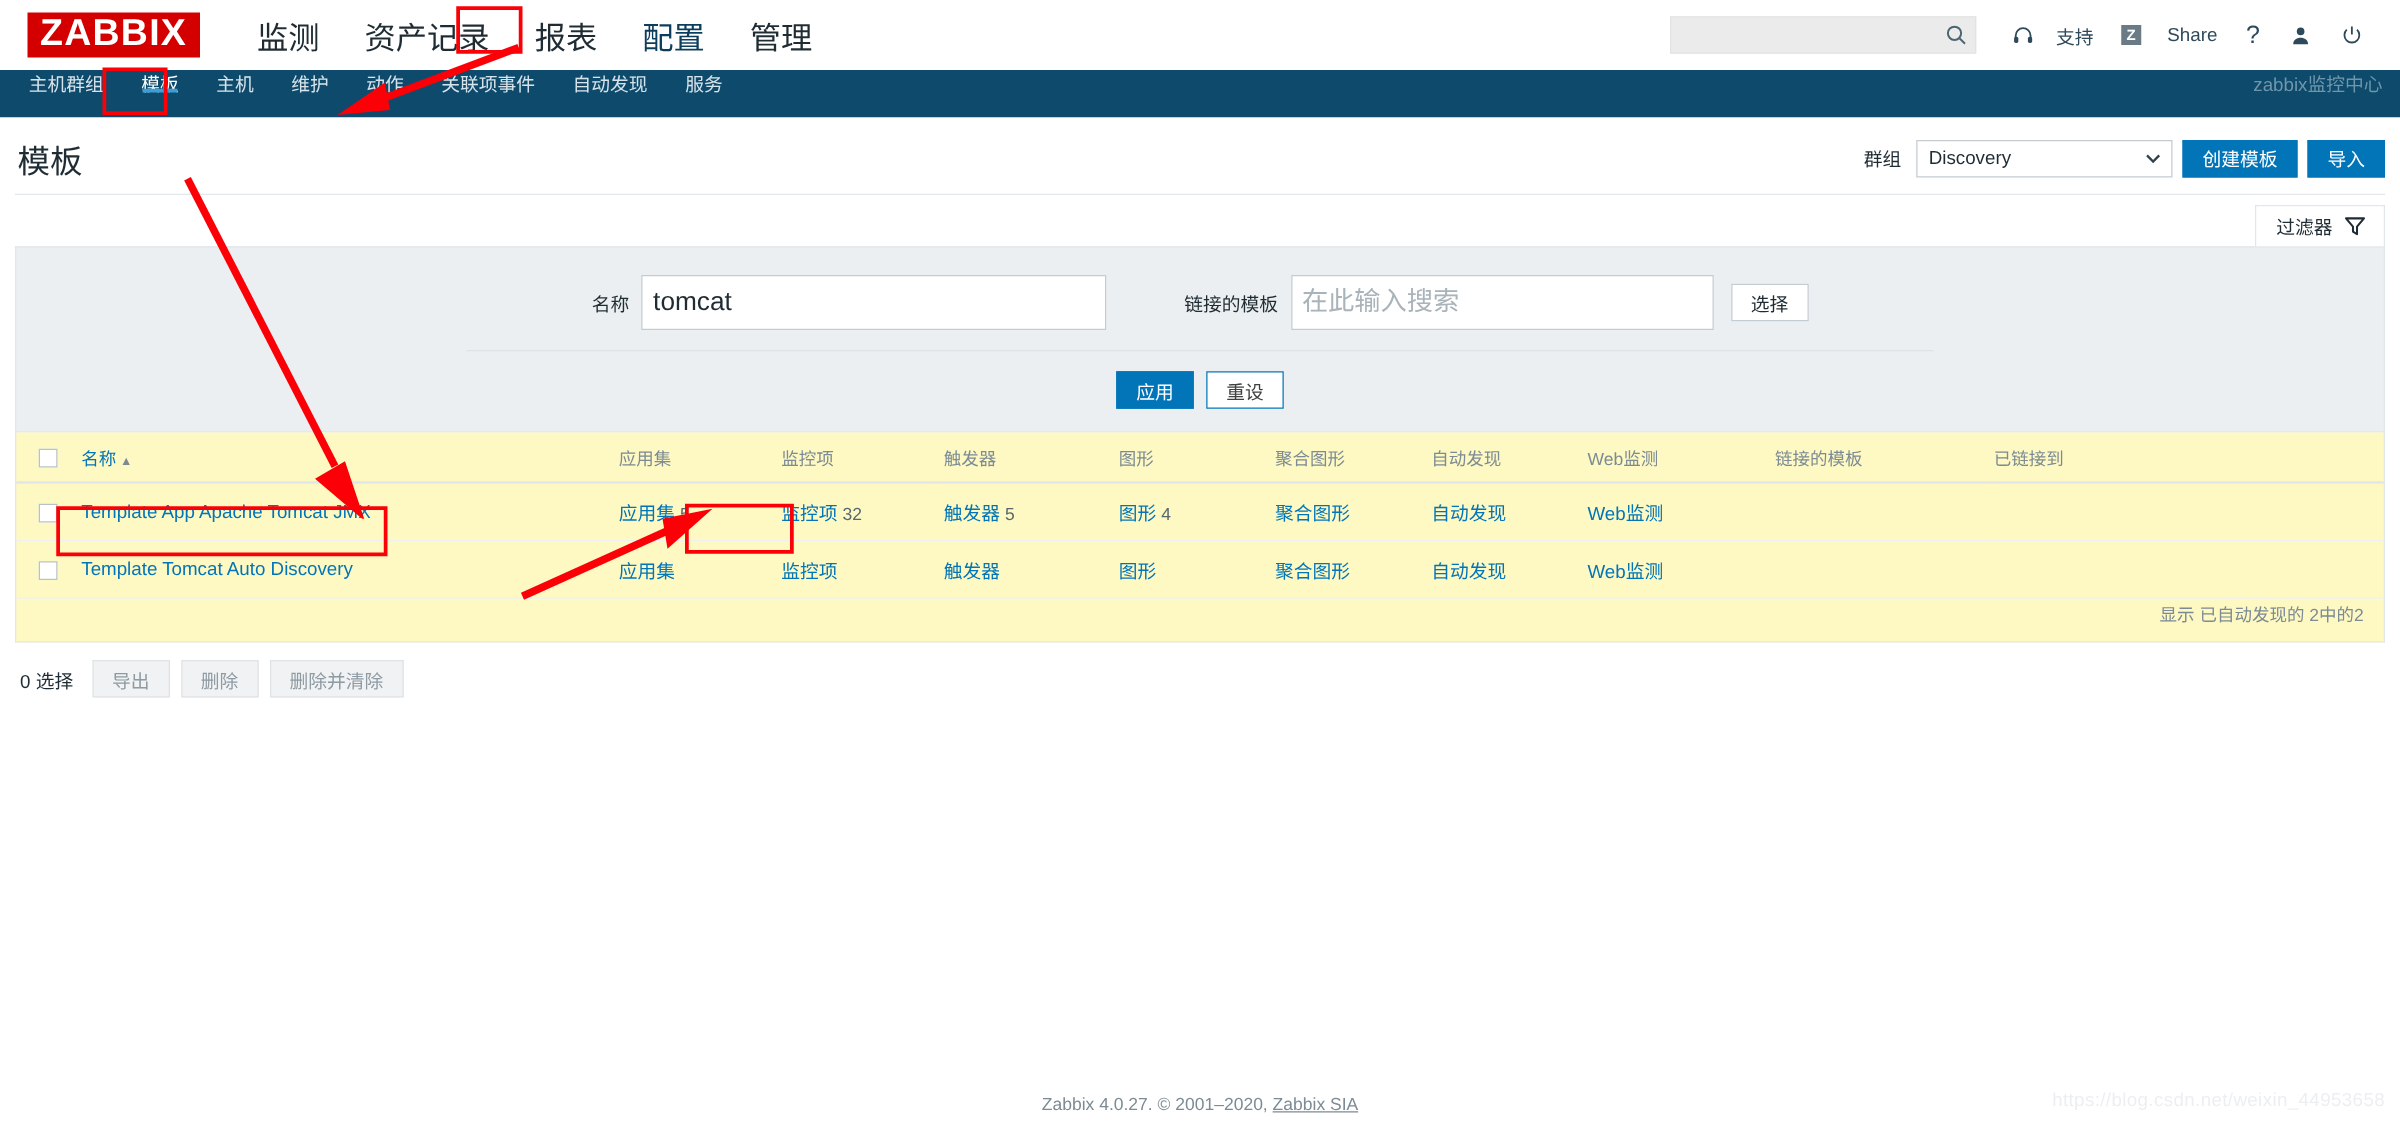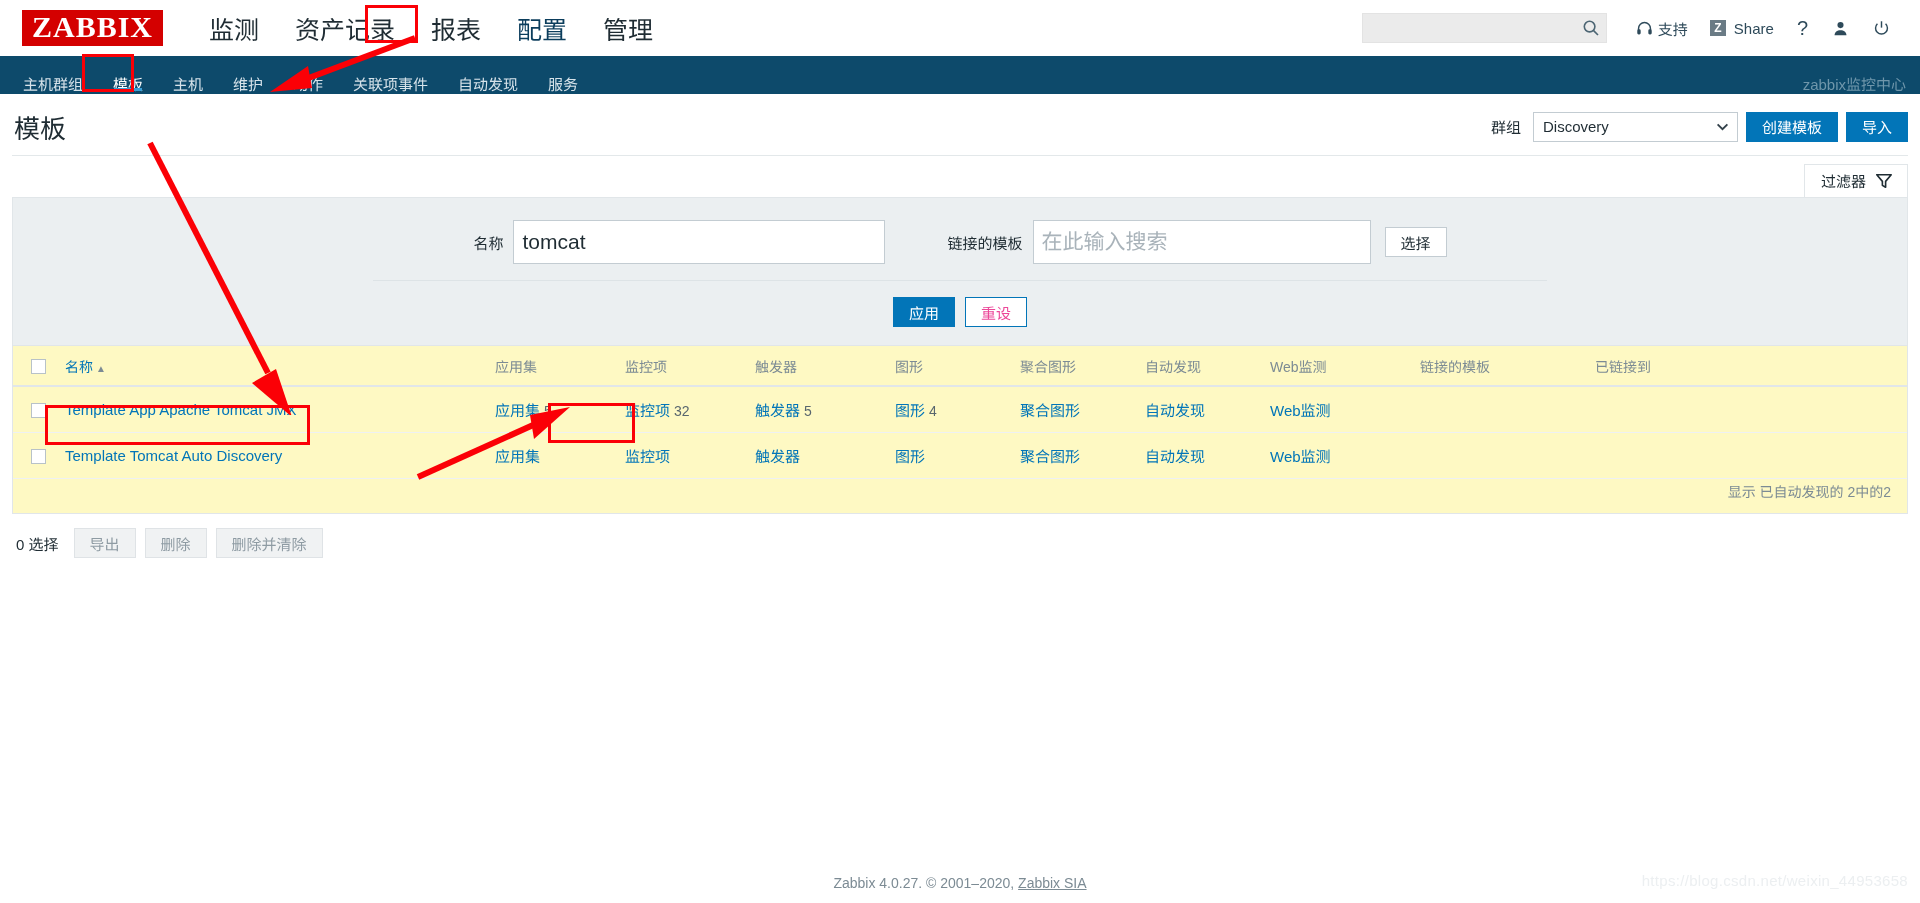--- a/index.html
+++ b/index.html
@@ -23,21 +23,21 @@
   }
   .logo {
     background: #d40000;
     color: #ffffff;
     font-size: 30px;
     font-weight: bold;
     letter-spacing: 1px;
     padding: 1px 10px 3px 10px;
     line-height: 1.06;
     margin-right: 28px;
-    font-family: Liberation Serif, serif;
+    font-family: Liberation Sans, sans-serif;
   }
   .main-menu { display: flex; align-items: center; gap: 0px; }
   .main-menu-item {
     font-size: 25px;
     color: #1f2c33;
     padding: 8px 18px;
     cursor: pointer;
     white-space: nowrap;
     position: relative;
     font-family: Liberation Mono, monospace;
@@ -66,21 +66,21 @@
     background: transparent;
     flex: 1;
     font-size: 14px;
     color: #333;
     font-family: "Liberation Sans", sans-serif;
   }
   .search-box .mag { width:18px; height:18px; flex:none; }
   .hdr-link {
     display: flex;
     align-items: center;
-    gap: 5px;
+    gap: 18px;
     font-size: 15px;
     color: #2e4a5a;
     padding: 4px 11px;
     cursor: pointer;
     white-space: nowrap;
   }
   .hdr-icon-btn {
     padding: 4px 12px;
     cursor: pointer;
     display: flex;
@@ -97,21 +97,21 @@
     line-height: 16px;
     text-align: center;
     margin-right: 3px;
   }
 
   
   .sub-nav {
     height: 38px;
     background: #0d4a6b;
     display: flex;
-    align-items: flex-end;
+    align-items: flex-start;
     padding-left: 8px;
     position: relative;
   }
   .sub-nav-item {
     color: #d7e3ea;
     font-size: 15px;
     padding: 0 15px;
     display: flex;
     align-items: center;
     cursor: pointer;
@@ -183,21 +183,21 @@
     border: 1px solid #0275b8;
     background: #0275b8;
     color: #ffffff;
     cursor: pointer;
     display: flex;
     align-items: center;
     font-family: "Liberation Sans", sans-serif;
   }
   .btn.outline {
     background: #ffffff;
-    color: #ec4899;
+    color: #404040;
   }
   .btn.ghost {
     background: #f0f2f3;
     color: #8e9ba3;
     border: 1px solid #dfe3e6;
     cursor: default;
   }
 
   
   .filter-tab-row {

